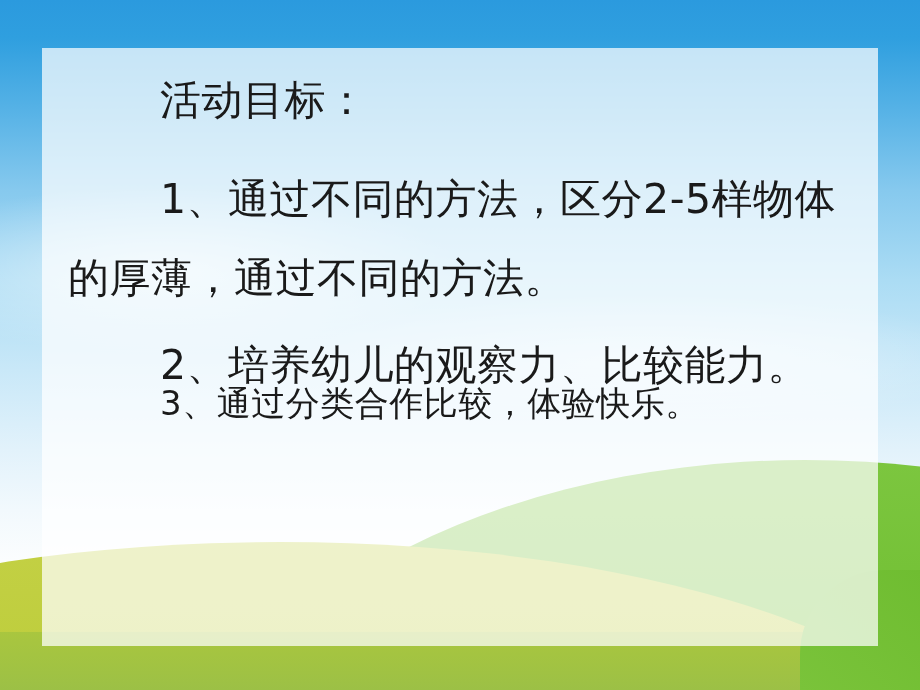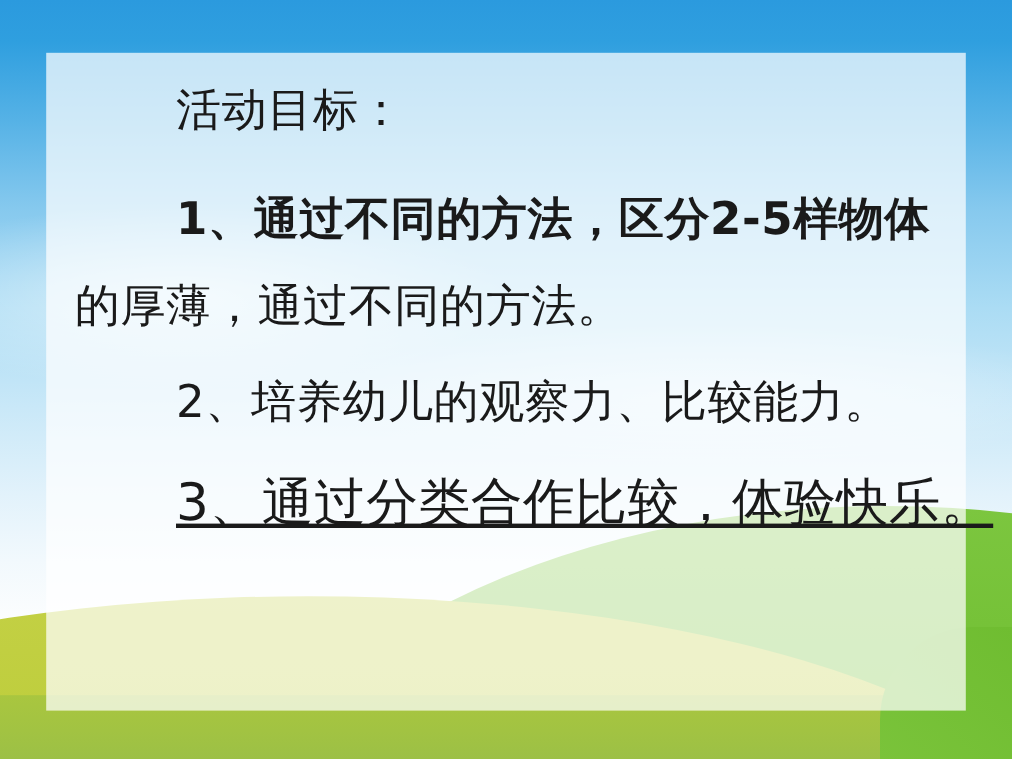--- a/index.html
+++ b/index.html
@@ -119,37 +119,34 @@
   }
   .title {
     font-size: 41px;
     margin-left: 92px;
     margin-top: 10px;
   }
   .item1a {
     font-size: 41px;
     margin-left: 92px;
     margin-top: 58px;
-    font-weight: bold;
   }
   .item1b {
     font-size: 41px;
     margin-left: 0px;
     margin-top: 38px;
   }
   .item2 {
     font-size: 41px;
     margin-left: 92px;
     margin-top: 46px;
   }
   .item3 {
-    font-size: 47px;
+    font-size: 34px;
     margin-left: 92px;
-    margin-top: 48px;
-    text-decoration: underline;
   }
 </style>
 </head>
 <body>
 
 <div id="slide">
 
   <div class="sky"></div>
   <div class="sky-haze"></div>
 

